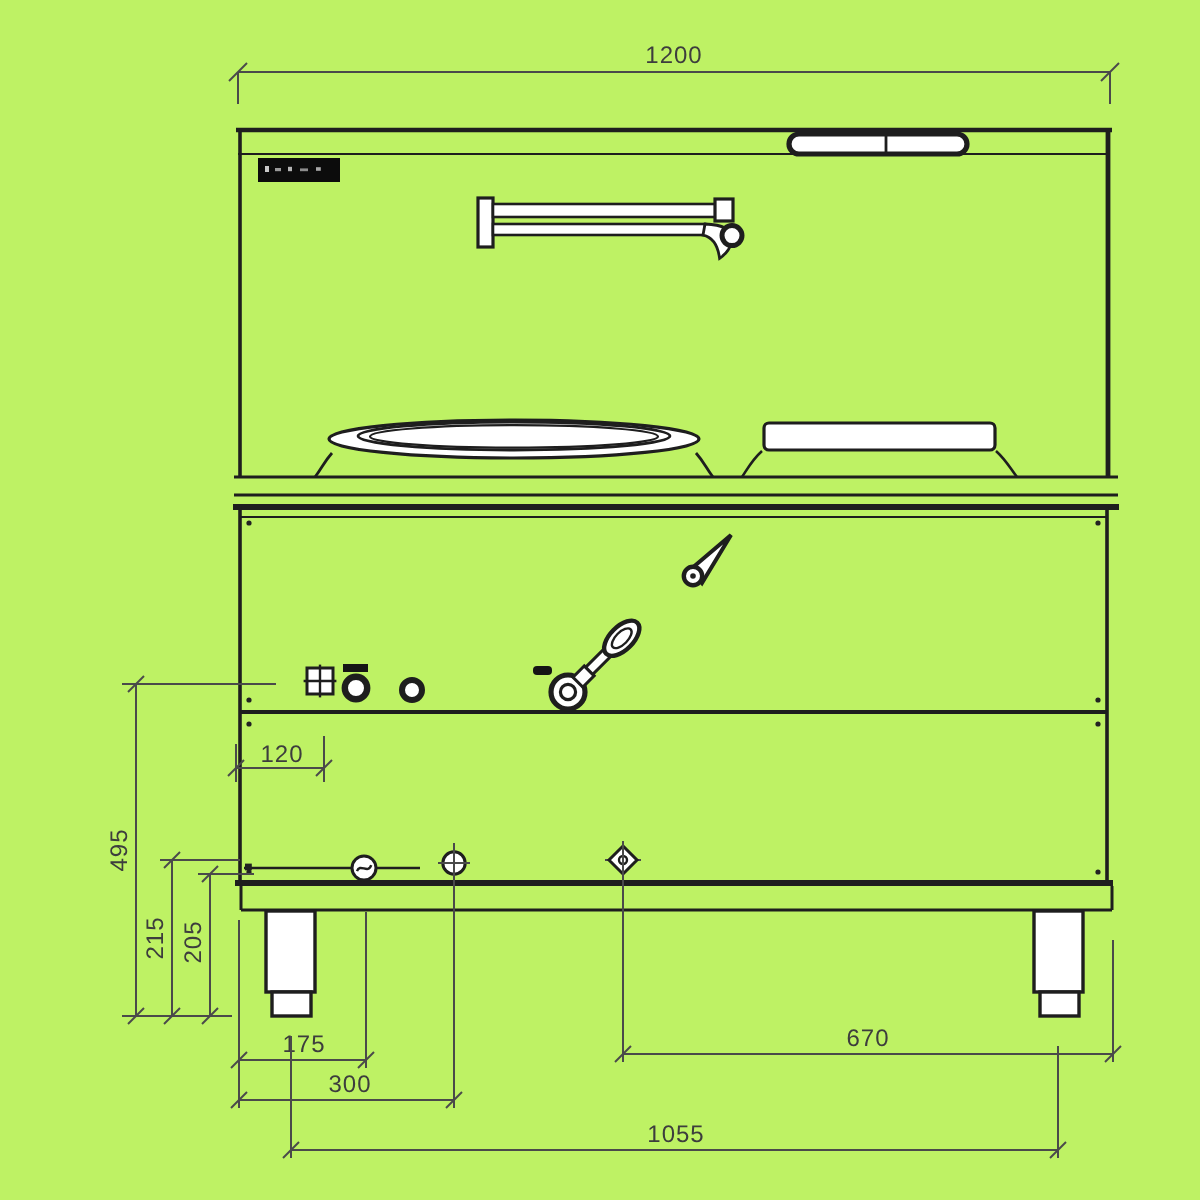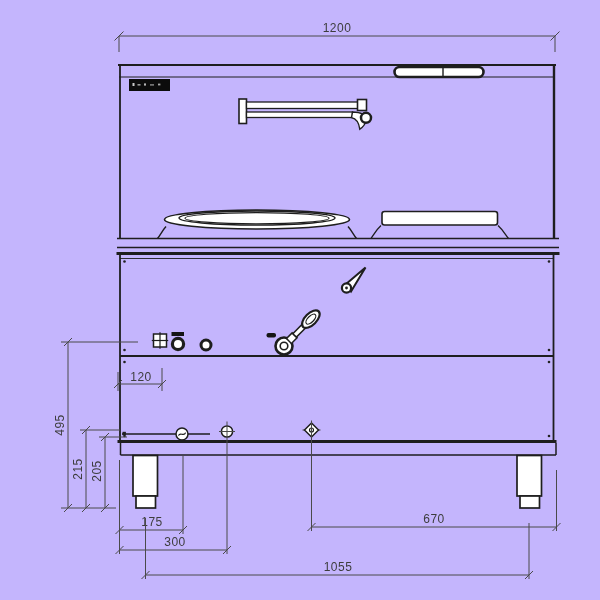--- a/index.html
+++ b/index.html
@@ -1,16 +1,16 @@
 <!DOCTYPE html>
 <html><head>
 <meta charset="utf-8">
 <style>
   html,body{margin:0;padding:0;background:#ffffff;}
-  .stage{position:relative;width:600px;height:600px;background:#c4b5fd;overflow:hidden;}
+  .stage{position:relative;width:600px;height:600px;background:#bef264;overflow:hidden;}
   svg{display:block;}
   .ln{stroke:#1e1e1e;fill:none;stroke-linecap:butt;}
   .fillw{fill:#ffffff;}
   .dim{stroke:#4a4a4a;stroke-width:1;fill:none;}
   .dimtext{font-family:"Liberation Sans",sans-serif;font-size:12px;fill:#3d3d3d;letter-spacing:.5px;}
   .dot{fill:#222222;stroke:none;}
 </style>
 </head>
 <body>
 

